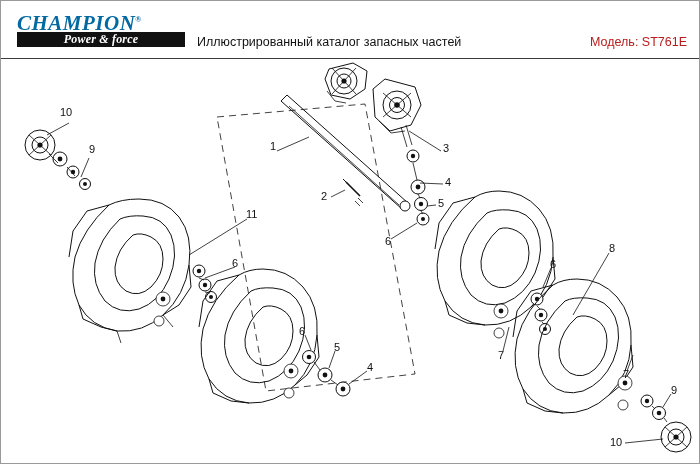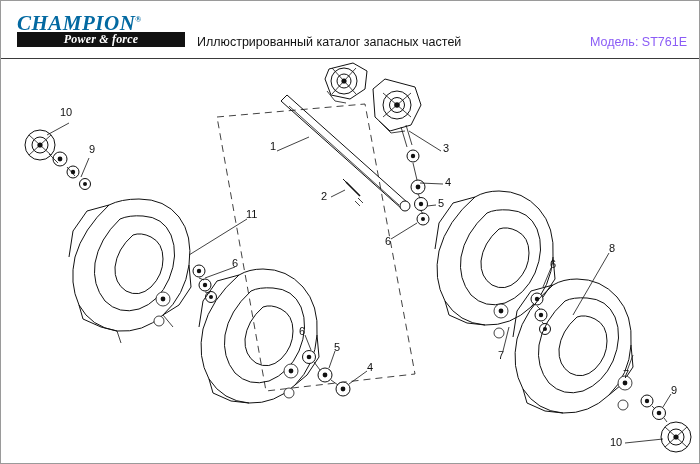--- a/index.html
+++ b/index.html
@@ -79,21 +79,21 @@
     font-size: 12.5px;
     color: #111111;
     white-space: nowrap;
     text-align: center;
   }
   #model-label {
     position: absolute;
     right: 14px;
     top: 34px;
     font-size: 12.5px;
-    color: #8b5cf6;
+    color: #b91c1c;
     white-space: nowrap;
   }
   
   #drawing {
     position: absolute;
     left: 0;
     top: 58px;
     width: 700px;
     height: 405px;
     padding-left: 12px;

